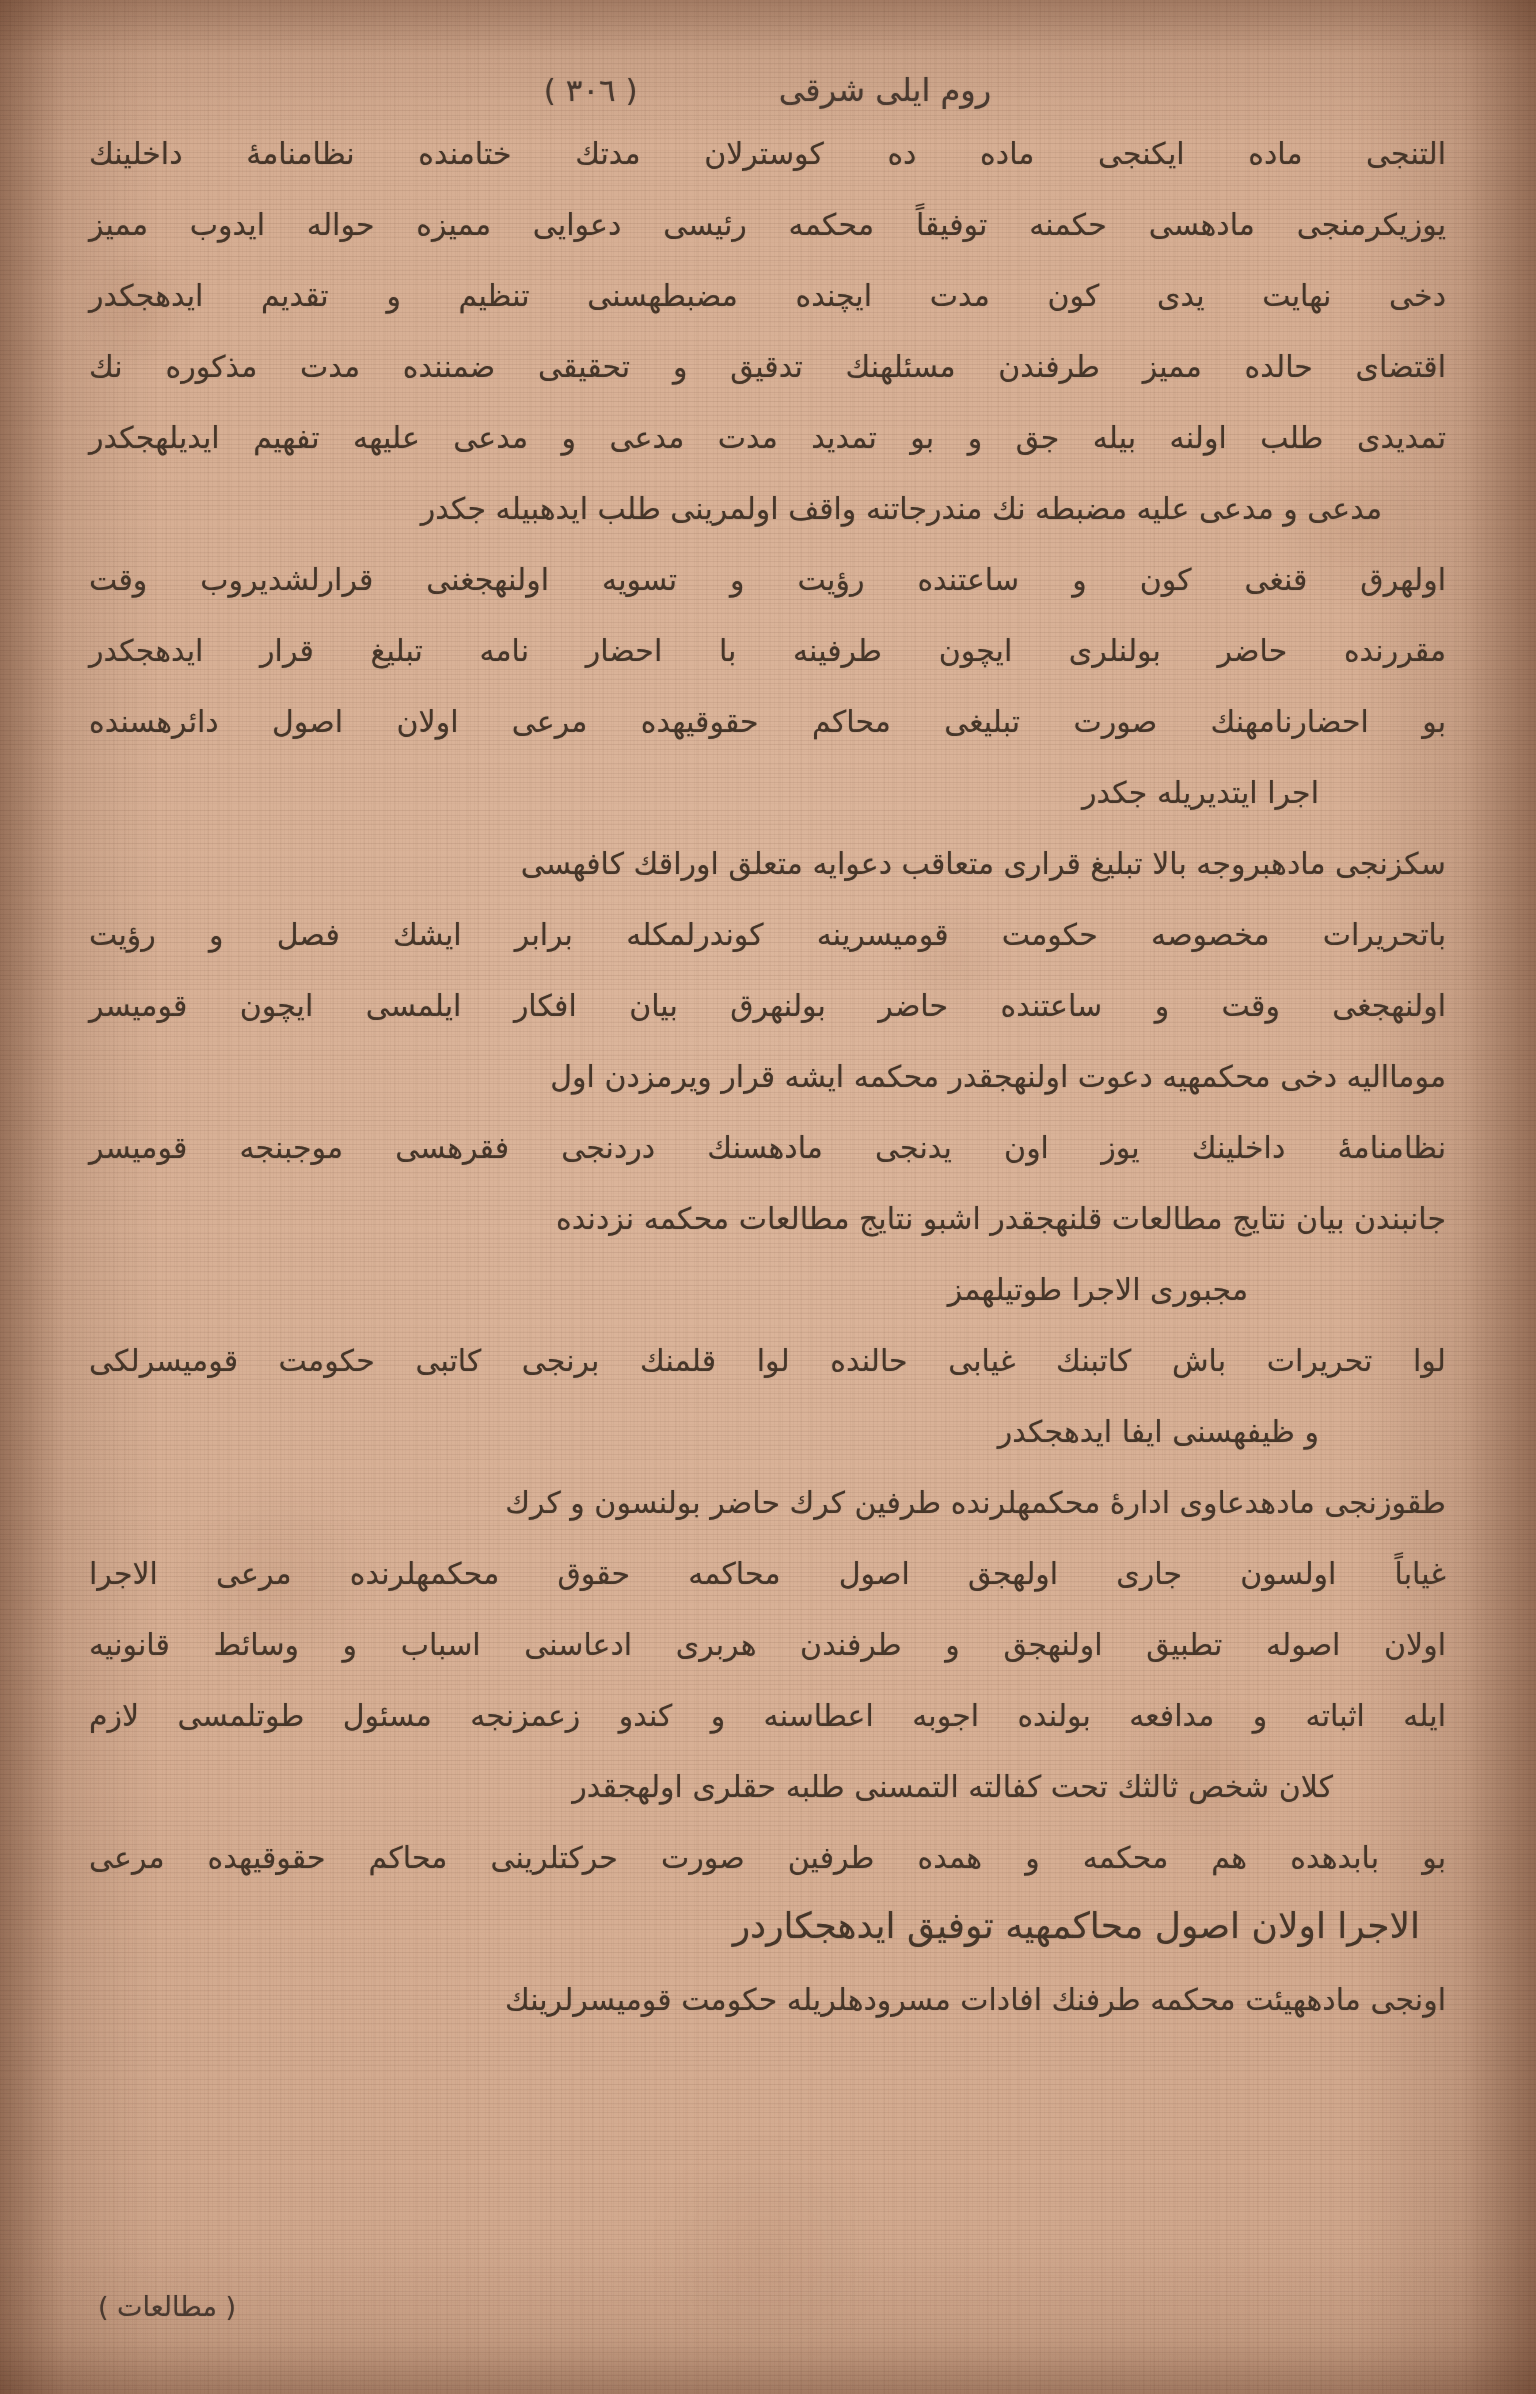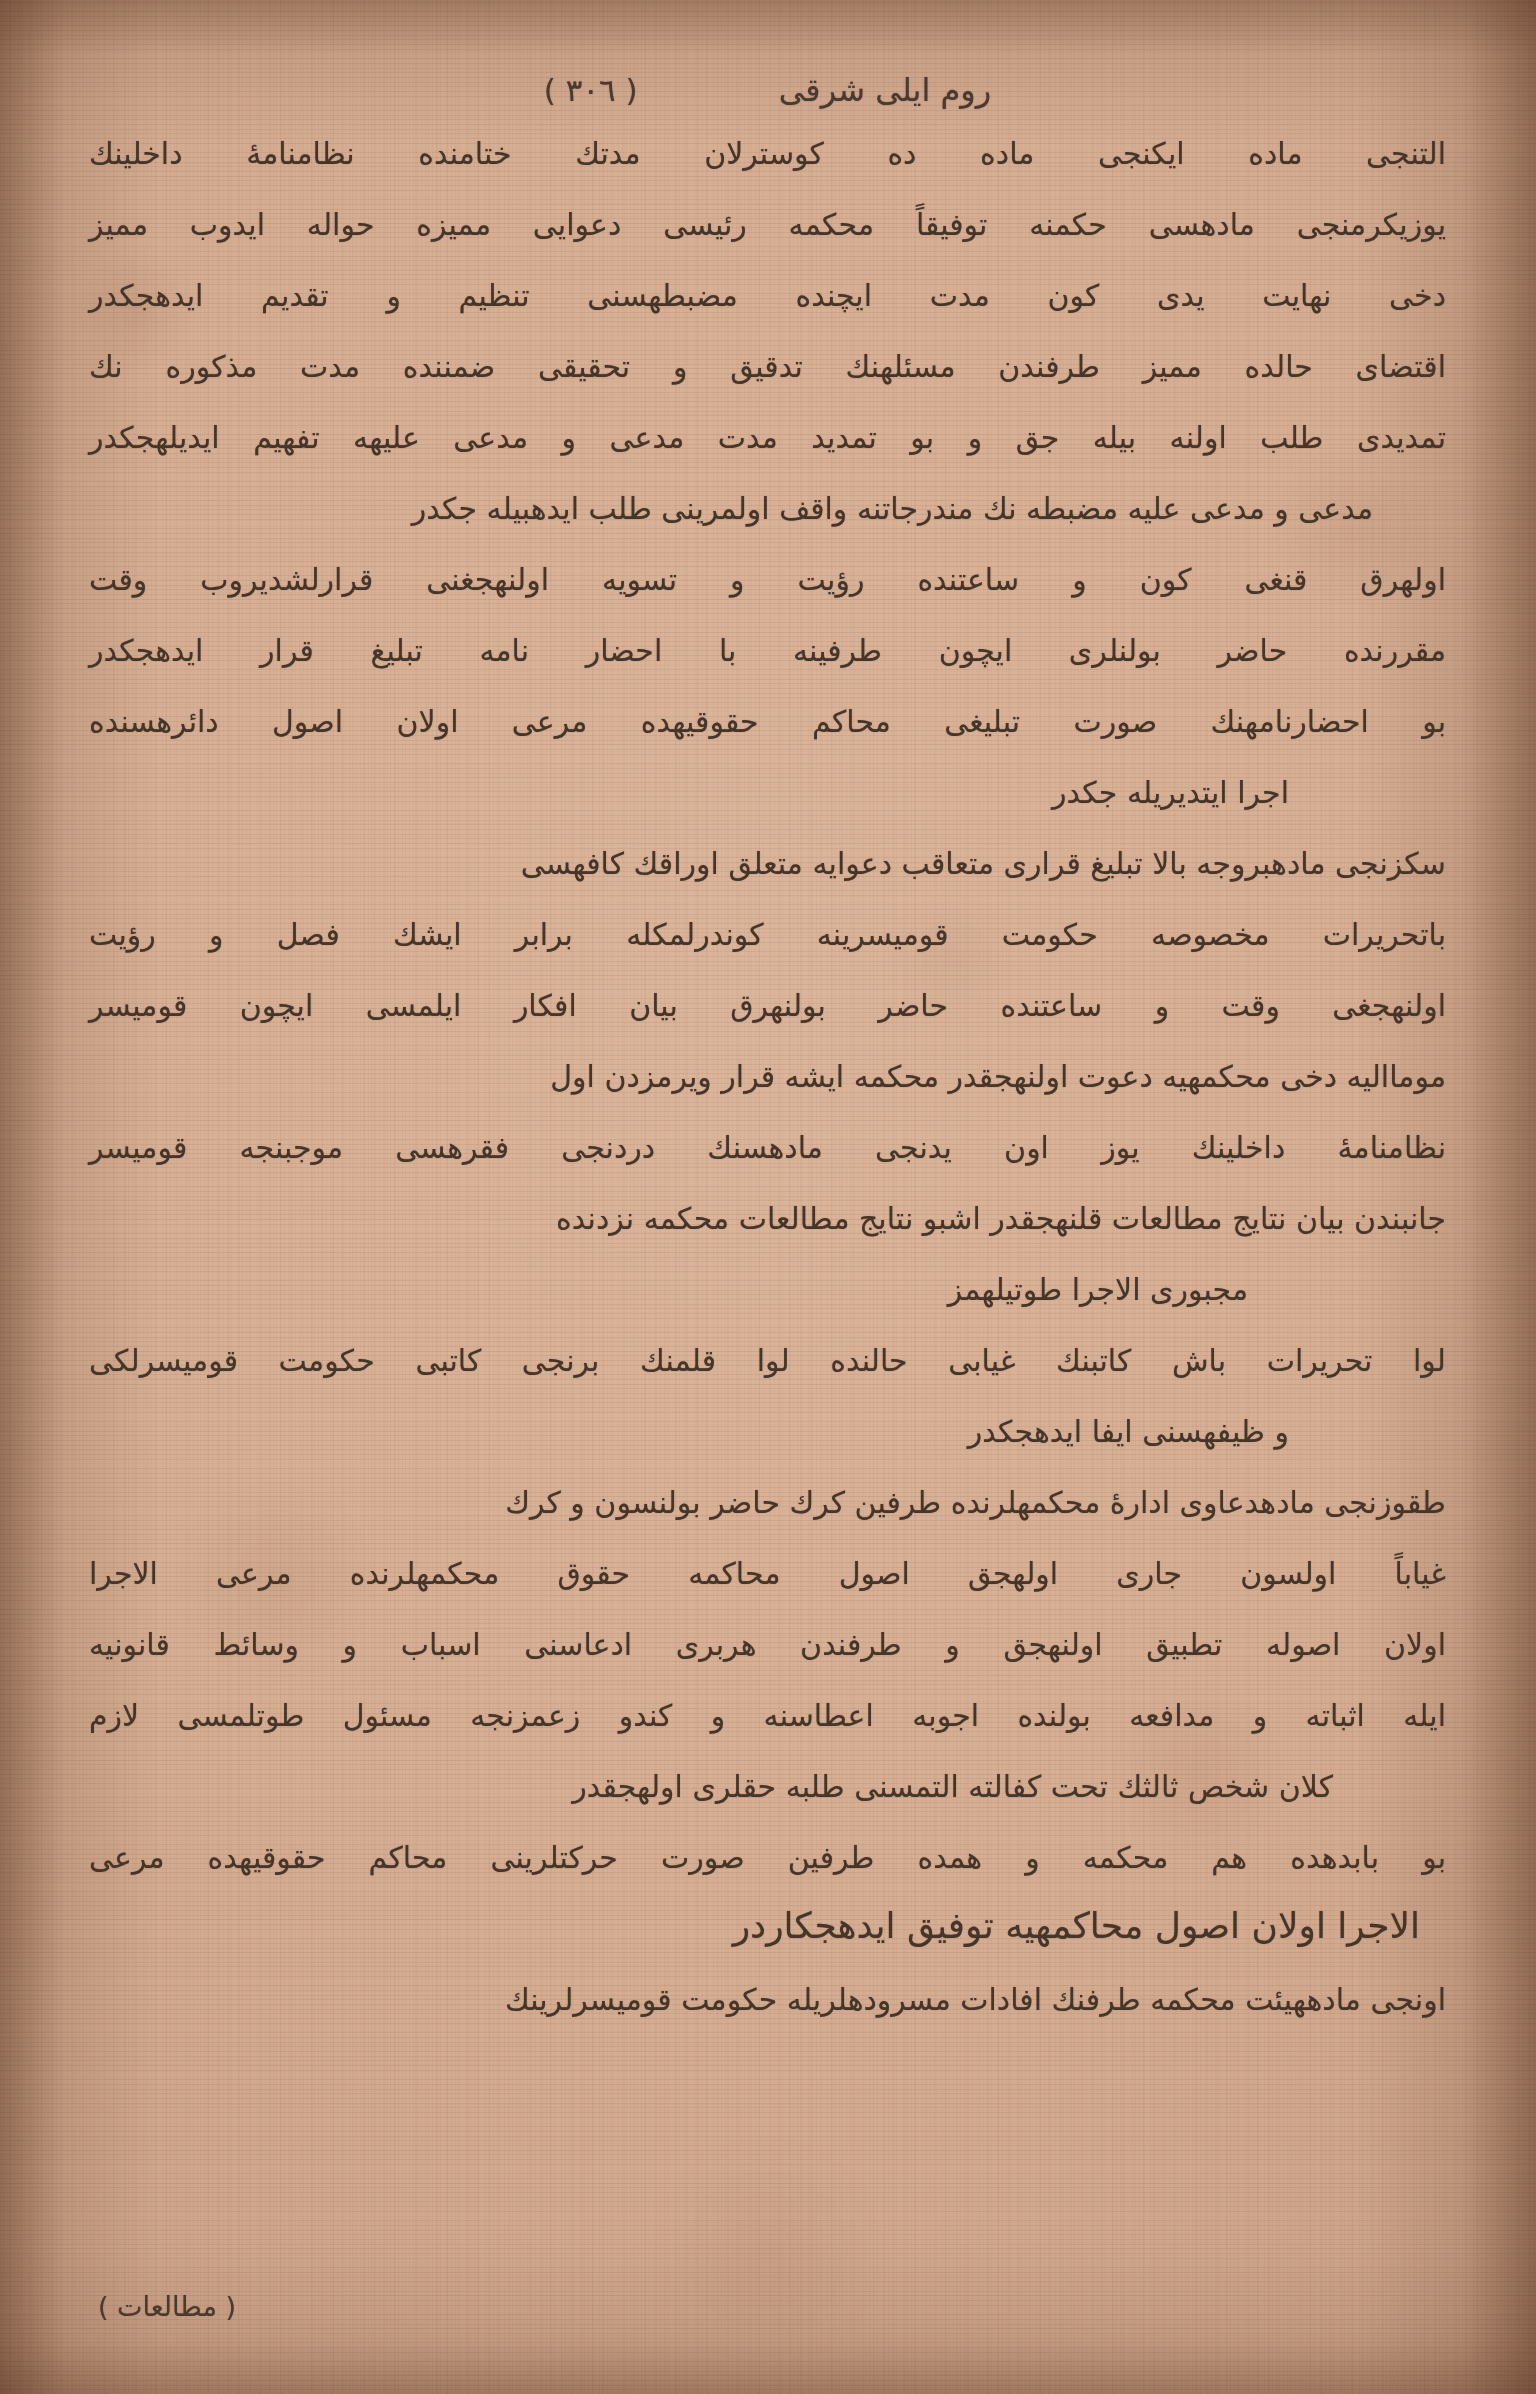--- a/index.html
+++ b/index.html
@@ -65,23 +65,23 @@
     line-height:1;
     height:71px;
     white-space:nowrap;
     text-shadow:0 0 1.1px rgba(70,54,41,.5);
     letter-spacing:0px;
   }
   .ln > span{position:absolute;bottom:13px;display:inline-block;}
   
   .full{right:0;left:0;text-align:justify;text-align-last:justify;margin-top:22px;}
   .r28{right:26px;}
-  .r70{right:73px;}
+  .r70{right:64px;}
   .r120{right:113px;}
-  .r150{right:157px;}
+  .r150{right:127px;}
   .r210{right:198px;}
 
   
   .art{right:0;left:0;display:flex;justify-content:flex-start;gap:0;}
   .art .lbl{flex:0 0 auto;}
   .art .gap{flex:0 0 90px;}
   .art .txt{flex:1 1 auto;text-align:justify;text-align-last:justify;}
 
   .catch{
     position:absolute;left:99px;bottom:73px;

